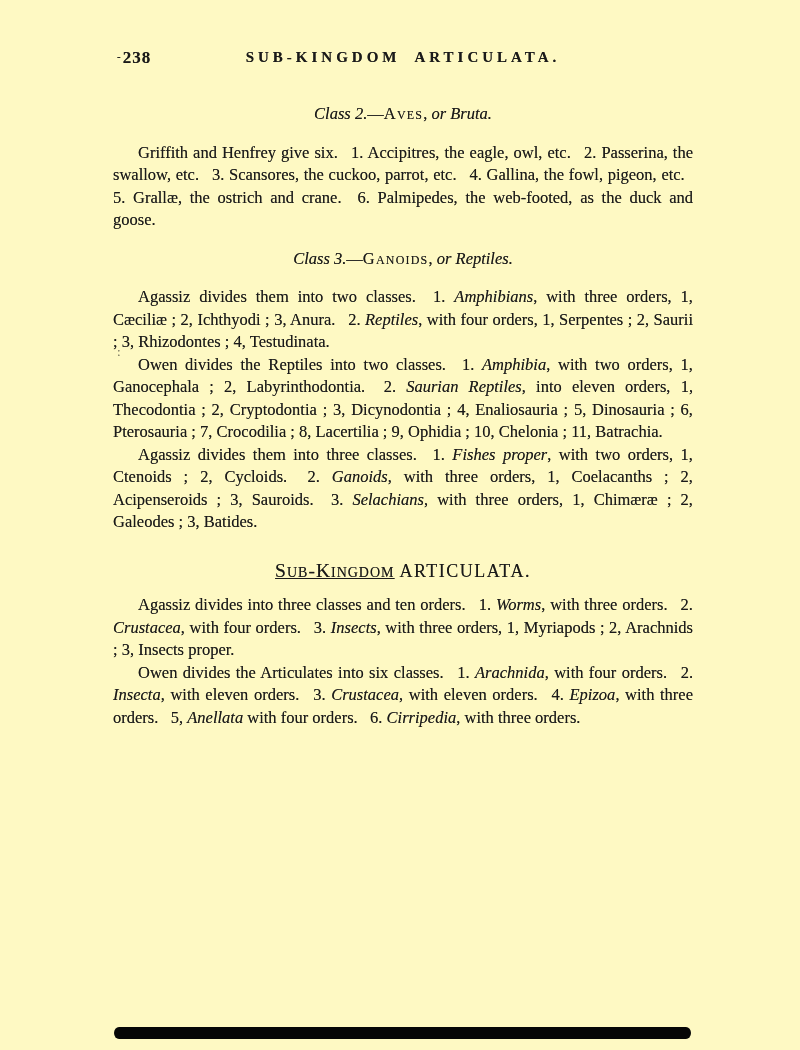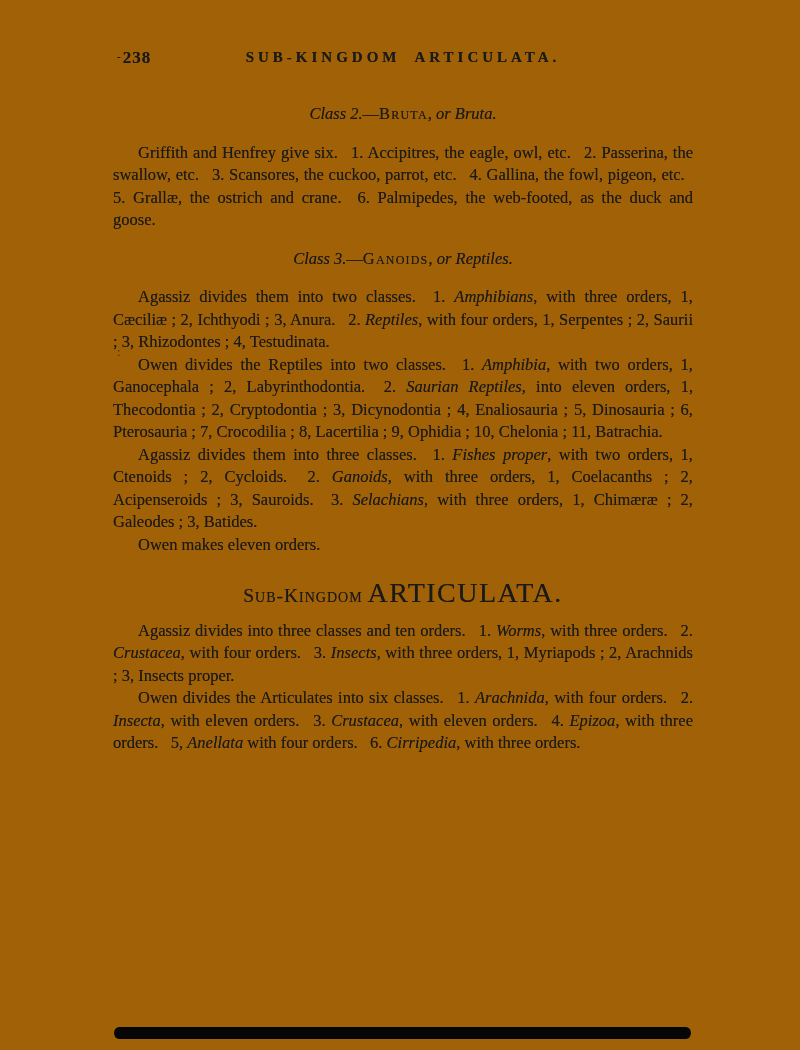--- a/index.html
+++ b/index.html
@@ -77,23 +77,24 @@
   }
 
   .seg-normal { }
   .seg-italic { font-style: italic; margin-top: 48px; }
   .seg-smallcaps {
     font-variant: small-caps;
     letter-spacing: 1.2px;
   }
   .section-heading .seg-smallcaps {
     letter-spacing: 1px;
+    text-decoration: underline;
   }
   .seg-title-caps {
-    font-size: 28px;
+    font-size: 18px;
     letter-spacing: 1.5px;
   }
 
   
   .speck {
     position: absolute;
     left: 117px;
     top: 344px;
     font-size: 13px;
     opacity: 0.55;
@@ -104,35 +105,34 @@
     top: 1027px;
     width: 577px;
     height: 12px;
     background: #060606;
     border-radius: 5px / 50%;
   }
 </style>
 </head>
 <body>
 
-<div class="page" style="background: #a16207; color: rgb(26, 26, 26);">
+<div class="page" style="background: #fef9c3; color: rgb(26, 26, 26);">
 
   <div class="running-head">
     <span class="page-num-wrap"><span class="num-mark">-</span><span>238</span></span>
     <span class="head-title">SUB-KINGDOM ARTICULATA.</span>
   </div>
 
   <div class="text-col">
-      <div class="class-heading"><span class="seg-italic">Class 2.</span><span class="seg-normal">—</span><span class="seg-smallcaps">Bruta</span><span class="seg-normal">, </span><span class="seg-italic">or Bruta.</span></div>
+      <div class="class-heading"><span class="seg-italic">Class 2.</span><span class="seg-normal">—</span><span class="seg-smallcaps">Aves</span><span class="seg-normal">, </span><span class="seg-italic">or Bruta.</span></div>
       <p class="paragraph indent"><span class="seg-normal">Griffith and Henfrey give six.  1. Accipitres, the eagle, owl, etc.  2. Passerina, the swallow, etc.  3. Scansores, the cuckoo, parrot, etc.  4. Gallina, the fowl, pigeon, etc.  5. Grallæ, the ostrich and crane.  6. Palmipedes, the web-footed, as the duck and goose.</span></p>
       <div class="class-heading"><span class="seg-italic">Class 3.</span><span class="seg-normal">—</span><span class="seg-smallcaps">Ganoids</span><span class="seg-normal">, </span><span class="seg-italic">or Reptiles.</span></div>
       <p class="paragraph indent"><span class="seg-normal">Agassiz divides them into two classes.  1. </span><span class="seg-italic">Amphibians</span><span class="seg-normal">, with three orders, 1, Cæciliæ ; 2, Ichthyodi ; 3, Anura.  2. </span><span class="seg-italic">Reptiles</span><span class="seg-normal">, with four orders, 1, Serpentes ; 2, Saurii ; 3, Rhizodontes ; 4, Testudinata.</span></p>
       <p class="paragraph indent"><span class="seg-normal">Owen divides the Reptiles into two classes.  1. </span><span class="seg-italic">Amphibia</span><span class="seg-normal">, with two orders, 1, Ganocephala ; 2, Labyrinthodontia.  2. </span><span class="seg-italic">Saurian Reptiles</span><span class="seg-normal">, into eleven orders, 1, Thecodontia ; 2, Cryptodontia ; 3, Dicynodontia ; 4, Enaliosauria ; 5, Dinosauria ; 6, Pterosauria ; 7, Crocodilia ; 8, Lacertilia ; 9, Ophidia ; 10, Chelonia ; 11, Batrachia.</span></p>
       <p class="paragraph indent"><span class="seg-normal">Agassiz divides them into three classes.  1. </span><span class="seg-italic">Fishes proper</span><span class="seg-normal">, with two orders, 1, Ctenoids ; 2, Cycloids.  2. </span><span class="seg-italic">Ganoids</span><span class="seg-normal">, with three orders, 1, Coelacanths ; 2, Acipenseroids ; 3, Sauroids.  3. </span><span class="seg-italic">Selachians</span><span class="seg-normal">, with three orders, 1, Chimæræ ; 2, Galeodes ; 3, Batides.</span></p>
-      <p class="paragraph indent"><span class="seg-normal">Owen makes eleven orders.</span></p>
       <div class="section-heading"><span class="seg-smallcaps">Sub-Kingdom</span><span class="seg-normal"> </span><span class="seg-title-caps">ARTICULATA.</span></div>
       <p class="paragraph indent"><span class="seg-normal">Agassiz divides into three classes and ten orders.  1. </span><span class="seg-italic">Worms</span><span class="seg-normal">, with three orders.  2. </span><span class="seg-italic">Crustacea</span><span class="seg-normal">, with four orders.  3. </span><span class="seg-italic">Insects</span><span class="seg-normal">, with three orders, 1, Myriapods ; 2, Arachnids ; 3, Insects proper.</span></p>
       <p class="paragraph indent"><span class="seg-normal">Owen divides the Articulates into six classes.  1. </span><span class="seg-italic">Arachnida</span><span class="seg-normal">, with four orders.  2. </span><span class="seg-italic">Insecta</span><span class="seg-normal">, with eleven orders.  3. </span><span class="seg-italic">Crustacea</span><span class="seg-normal">, with eleven orders.  4. </span><span class="seg-italic">Epizoa</span><span class="seg-normal">, with three orders.  5, </span><span class="seg-italic">Anellata</span><span class="seg-normal"> with four orders.  6. </span><span class="seg-italic">Cirripedia</span><span class="seg-normal">, with three orders.</span></p>
     </div>
 
   <div class="speck">:</div>
 
   <div class="bottom-bar"></div>
 
 </div>

